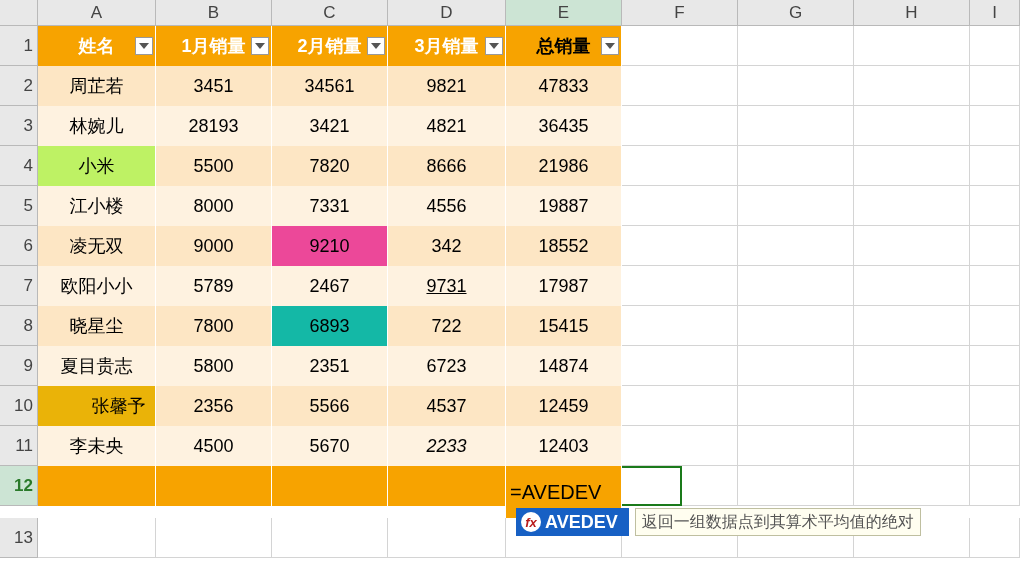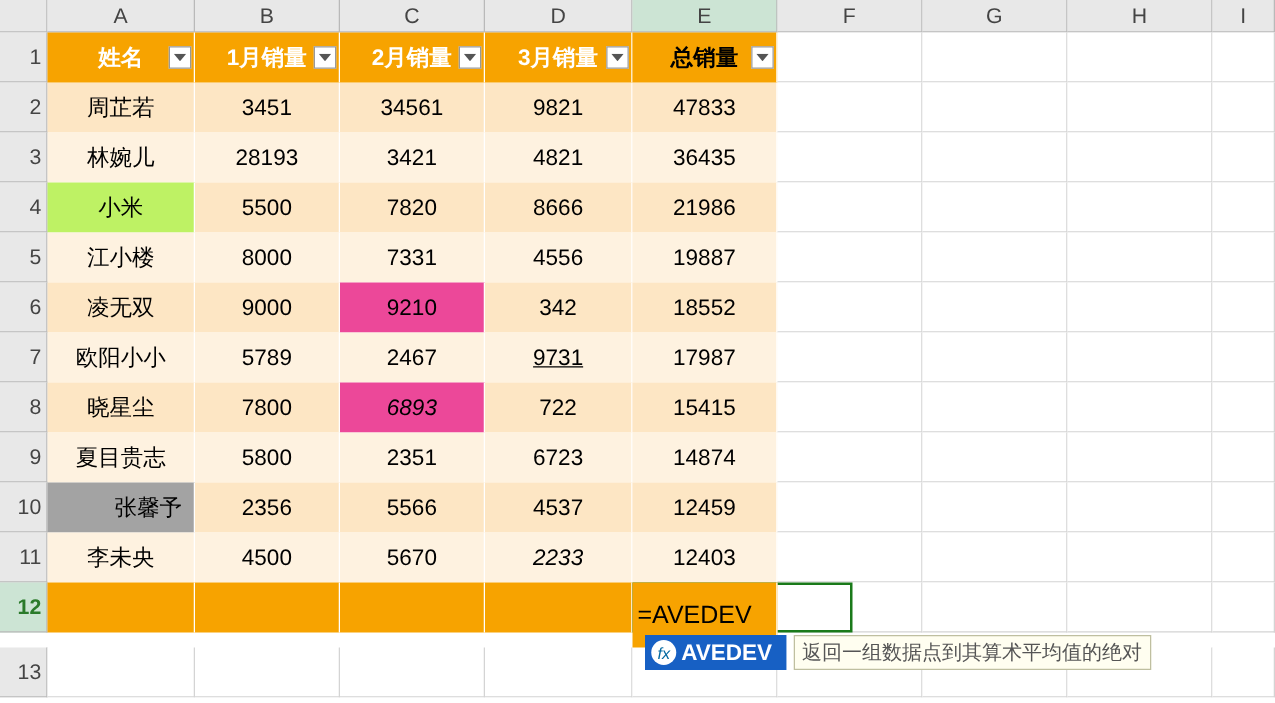--- a/index.html
+++ b/index.html
@@ -106,27 +106,27 @@
     padding: 0 10px 0 4px;
     border: 1px solid #1760c4;
     font-size: 18px;
     font-weight: bold;
   }
   .fx-badge {
     width: 20px;
     height: 20px;
     border-radius: 50%;
     background: #fff;
-    color: #0369a1;
+    color: #b91c1c;
     display: flex;
     align-items: center;
     justify-content: center;
     font-style: italic;
     font-size: 13px;
-    font-weight: normal;
+    font-weight: bold;
     margin-right: 4px;
   }
   .suggest-desc {
     background: #fffef0;
     border: 1px solid #bfbfa0;
     color: #555;
     display: flex;
     align-items: center;
     padding: 0 6px;
     font-size: 16px;
@@ -316,21 +316,21 @@
     <div class="cell"></div>
     <div class="cell"></div>
     <div class="cell"></div>
     <div class="rowhdr datarow">8</div>
     <div class="dcell drow-even" style="background: rgb(253, 230, 196);">
       <span>晓星尘</span>
     </div>
     <div class="dcell drow-even" style="background: rgb(253, 230, 196);">
       <span>7800</span>
     </div>
-    <div class="dcell drow-even" style="background: #ec4899; font-style: italic;">
+    <div class="dcell drow-even" style="background: #14b8a6;">
       <span>6893</span>
     </div>
     <div class="dcell drow-even" style="background: rgb(253, 230, 196);">
       <span>722</span>
     </div>
     <div class="dcell drow-even" style="background: rgb(253, 230, 196);">
       <span>15415</span>
     </div>
     <div class="cell"></div>
     <div class="cell"></div>
@@ -350,21 +350,21 @@
       <span>6723</span>
     </div>
     <div class="dcell drow-odd" style="background: rgb(254, 242, 224);">
       <span>14874</span>
     </div>
     <div class="cell"></div>
     <div class="cell"></div>
     <div class="cell"></div>
     <div class="cell"></div>
     <div class="rowhdr datarow">10</div>
-    <div class="dcell drow-even" style="background: #a3a3a3; padding-left: 44px;">
+    <div class="dcell drow-even" style="background: #eab308; padding-left: 44px;">
       <span>张馨予</span>
     </div>
     <div class="dcell drow-even" style="background: rgb(253, 230, 196);">
       <span>2356</span>
     </div>
     <div class="dcell drow-even" style="background: rgb(253, 230, 196);">
       <span>5566</span>
     </div>
     <div class="dcell drow-even" style="background: rgb(253, 230, 196);">
       <span>4537</span>

